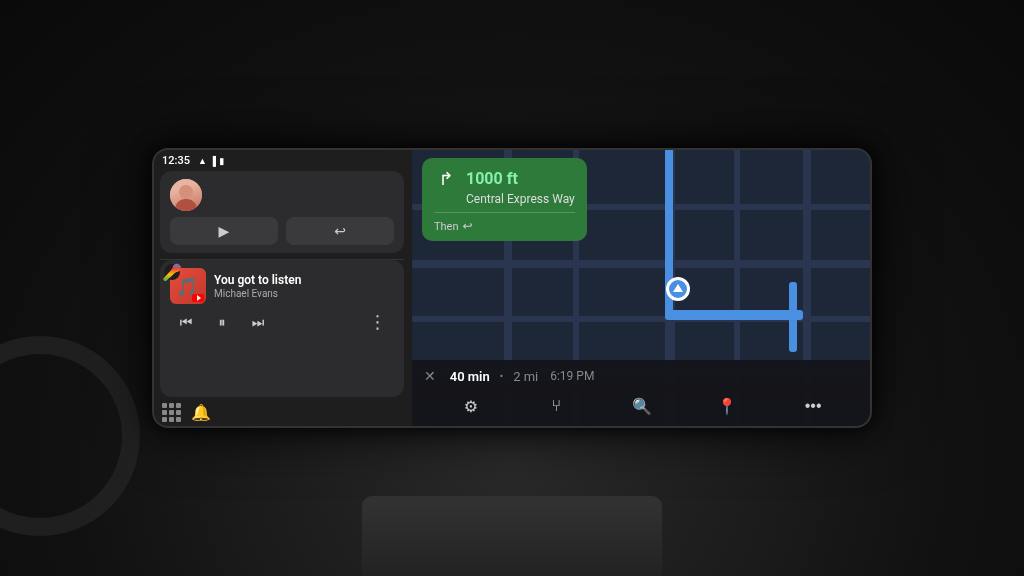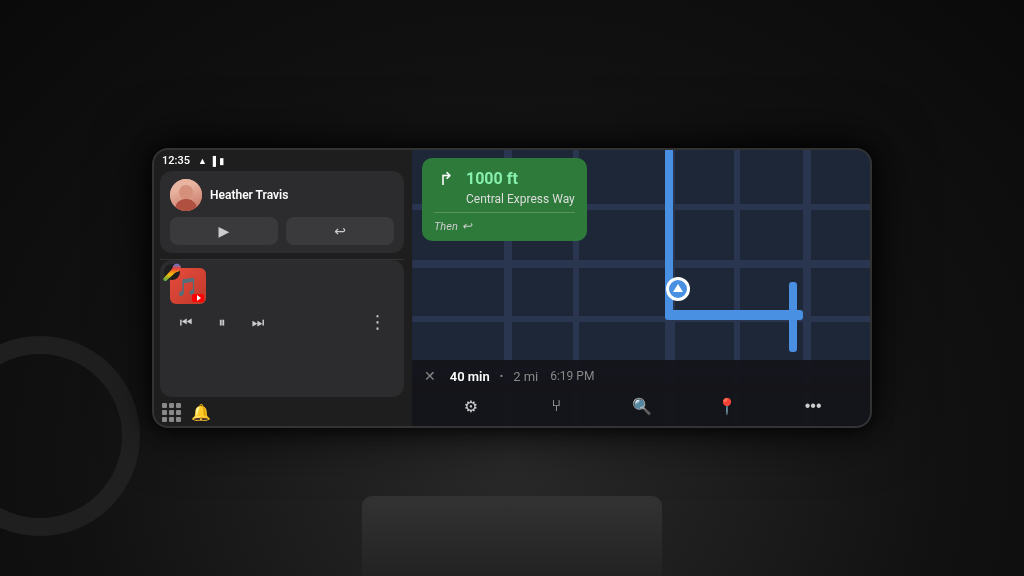--- a/index.html
+++ b/index.html
@@ -381,21 +381,20 @@
       margin-left: 32px;
     }
 
     .nav-then {
       display: flex;
       align-items: center;
       gap: 4px;
       margin-top: 6px;
       padding-top: 6px;
       border-top: 1px solid rgba(255,255,255,0.2);
-      font-style: italic;
     }
 
     .nav-then-label {
       font-size: 11px;
       color: #ccc;
     }
 
     .nav-then-icon {
       font-size: 12px;
       color: #ccc;
@@ -563,21 +562,20 @@
         <span class="status-icon">▮</span>
       </div>
     </div>
 
     <div class="notification-card">
       <div class="notif-header">
         <div class="notif-avatar">
           <div class="avatar-person"></div>
         </div>
         <div class="notif-text">
-          <div class="notif-name">Heather Travis</div>
         </div>
       </div>
       <div class="notif-actions">
         <button class="notif-btn">▶</button>
         <button class="notif-btn">↩</button>
       </div>
     </div>
 
     <div class="panel-divider"></div>
 
@@ -588,20 +586,24 @@
           <div class="music-thumbnail">
             <div class="thumb-bg">🎵</div>
             <div class="yt-badge">
               <div class="yt-play"></div>
             </div>
           </div>
 
           <div style="position:absolute; top:-4px; left:-6px; background:#1e1e1e; border-radius:50%; width:16px; height:16px; display:flex; align-items:center; justify-content:center; font-size:10px; z-index:2;">
             <span class="g-mic">🎤</span>
           </div>
+        </div>
+        <div class="music-info">
+          <div class="music-title">You got to listen</div>
+          <div class="music-artist">Michael Evans</div>
         </div>
       </div>
       <div class="music-controls">
         <button class="ctrl-btn">⏮</button>
         <button class="ctrl-btn">⏸</button>
         <button class="ctrl-btn">⏭</button>
         <button class="ctrl-btn more">⋮</button>
       </div>
     </div>
 

